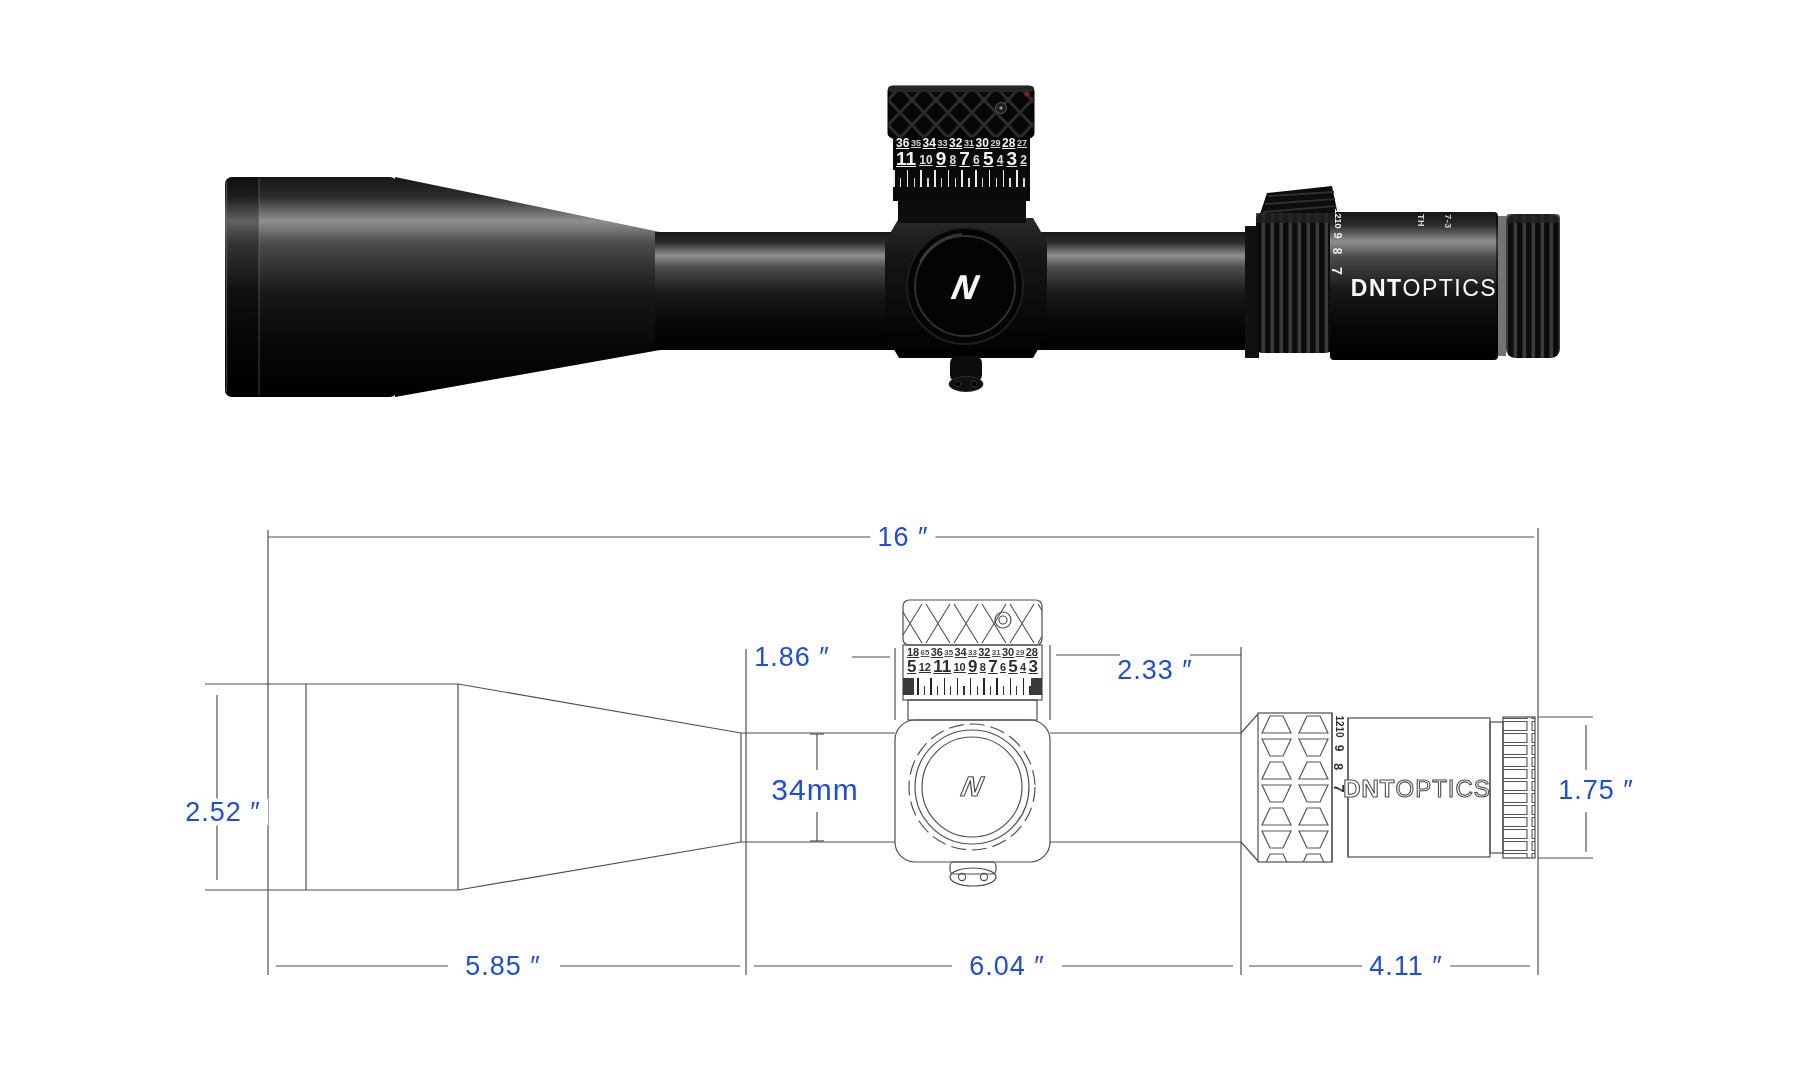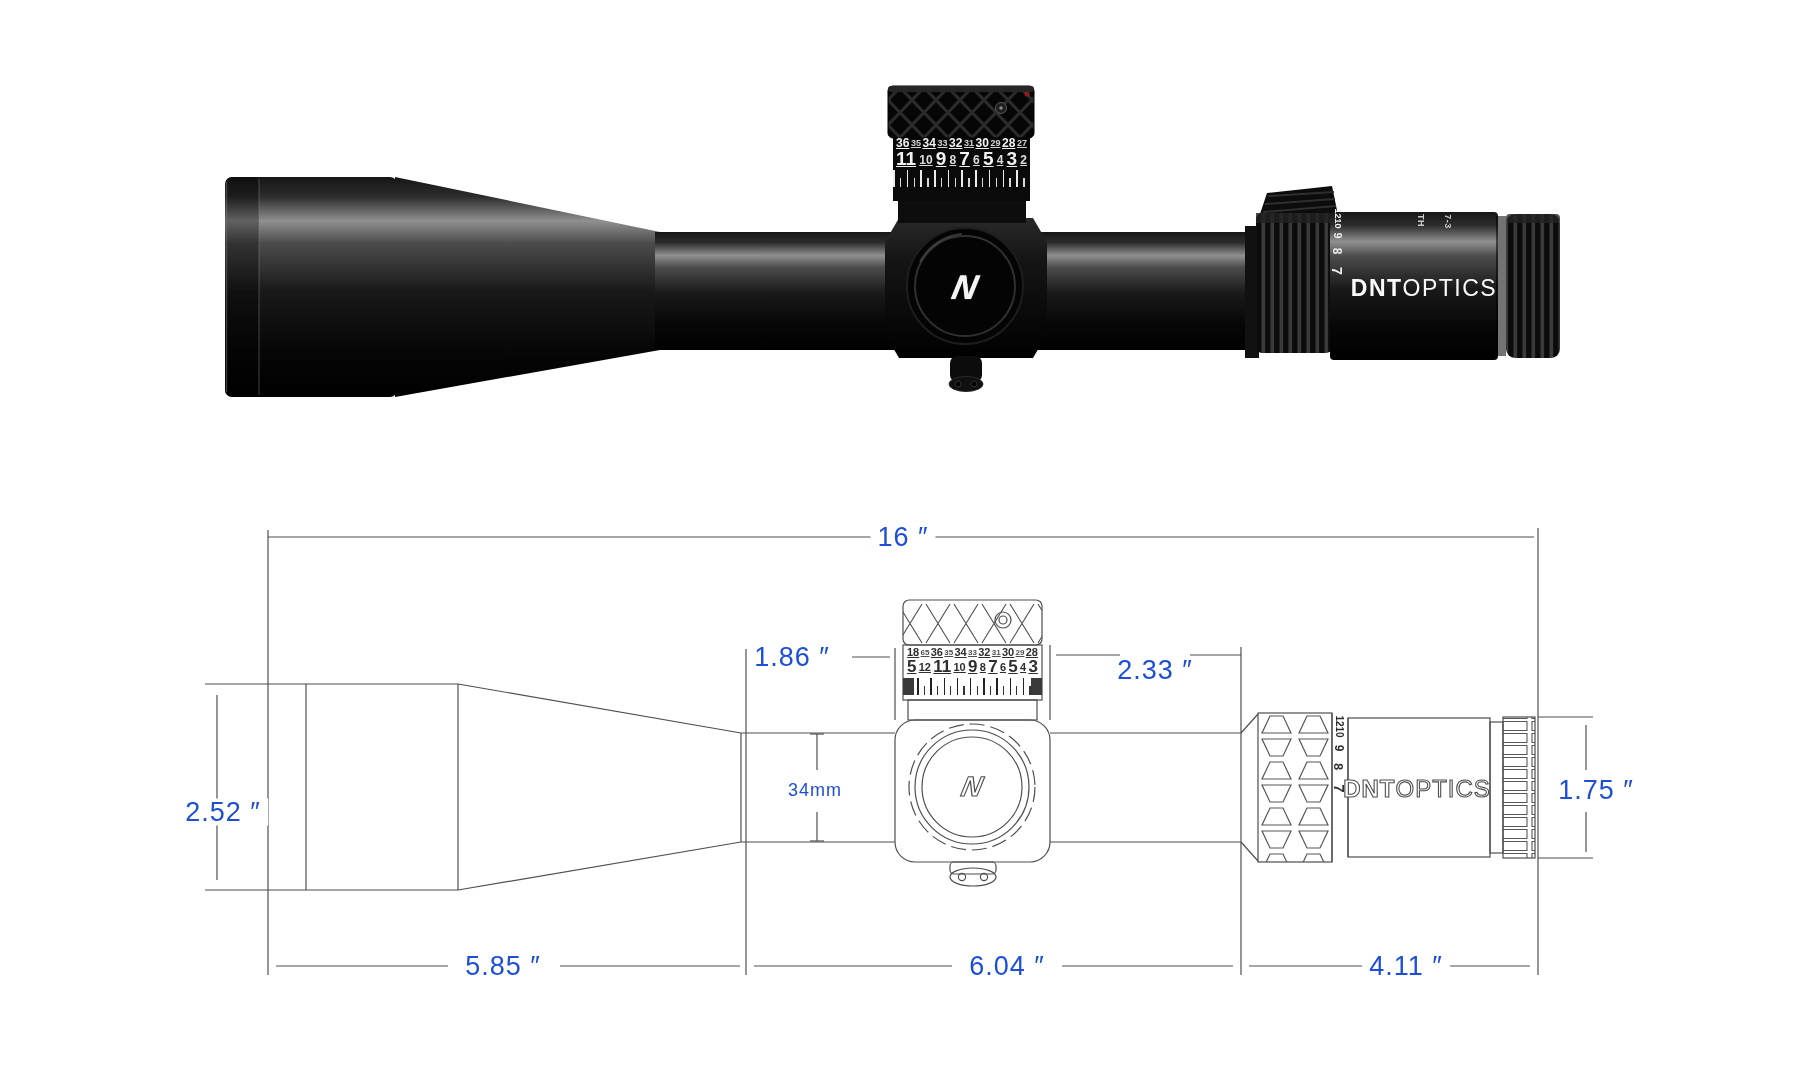--- a/index.html
+++ b/index.html
@@ -4,21 +4,21 @@
 <style>
   html,body{margin:0;padding:0;background:#fff;}
   #canvas{position:relative;width:1800px;height:1085px;background:#fff;overflow:hidden;
           font-family:"Liberation Sans","DejaVu Sans",sans-serif;}
   svg.layer{position:absolute;left:0;top:0;}
 
   
   .dim{position:absolute;transform:translate(-50%,-50%);background:#fff;padding:0 7px;
        font-family:Liberation Sans, sans-serif;font-size:27px;color:#1d4ed8;
        white-space:nowrap;letter-spacing:1px;line-height:1;}
-  .dim.small{font-size:18px;}
+  .dim.small{font-size:30px;}
 
   
   .band{position:absolute;display:flex;flex-direction:column;justify-content:flex-start;}
   .band .row{display:flex;justify-content:space-between;align-items:flex-end;padding:0 3px;line-height:1;}
   .band .row span{display:inline-block;text-decoration:underline;}
   
   .band.photo{color:#f2f2f2;font-weight:700;}
   .band.photo .row.top span:nth-child(odd){font-size:12px;}
   .band.photo .row.top span:nth-child(even){font-size:9px;opacity:.85;transform:translateY(-1px);}
   .band.photo .row.bot span:nth-child(odd){font-size:19px;}

